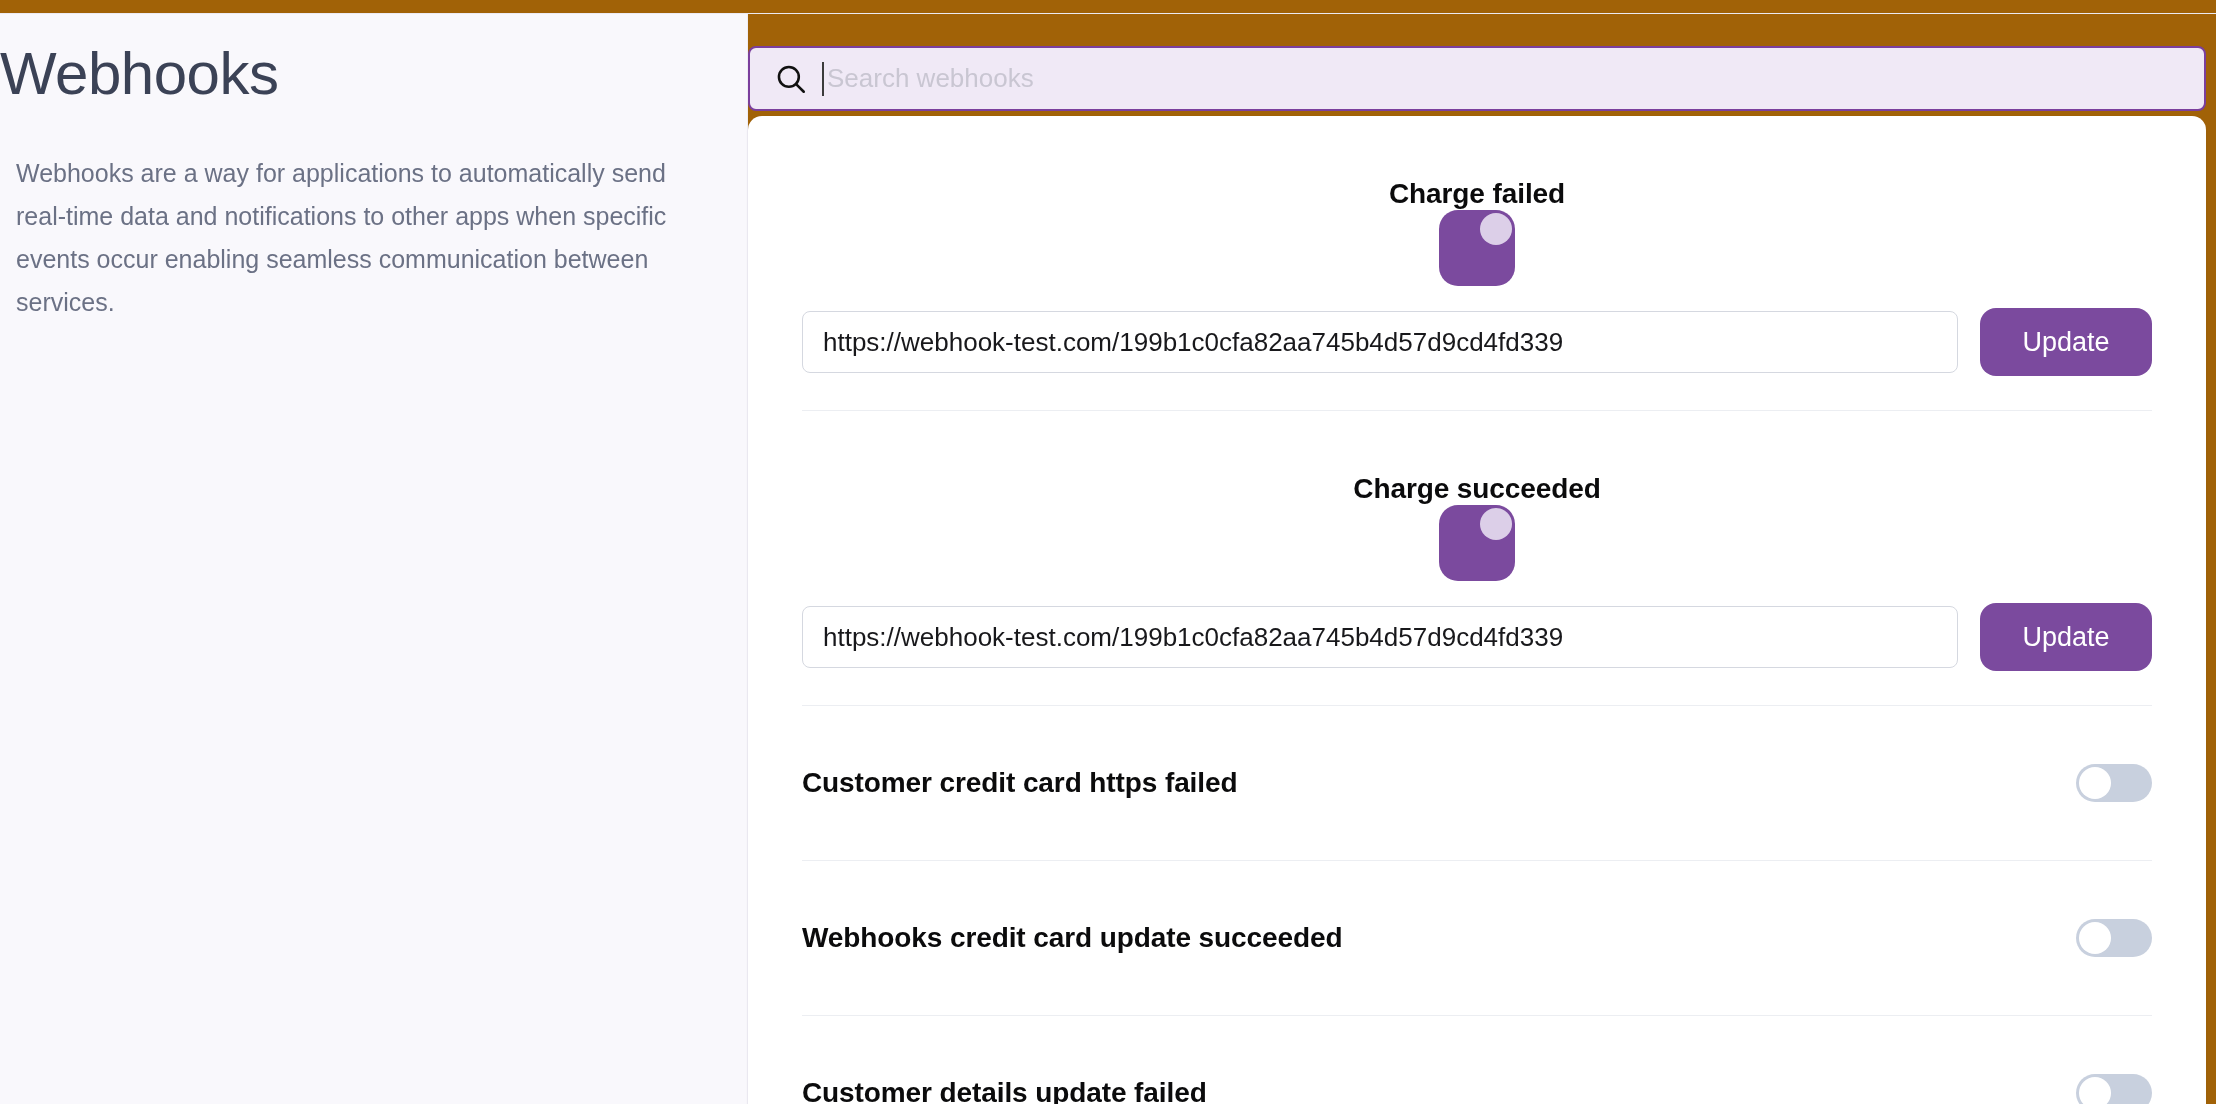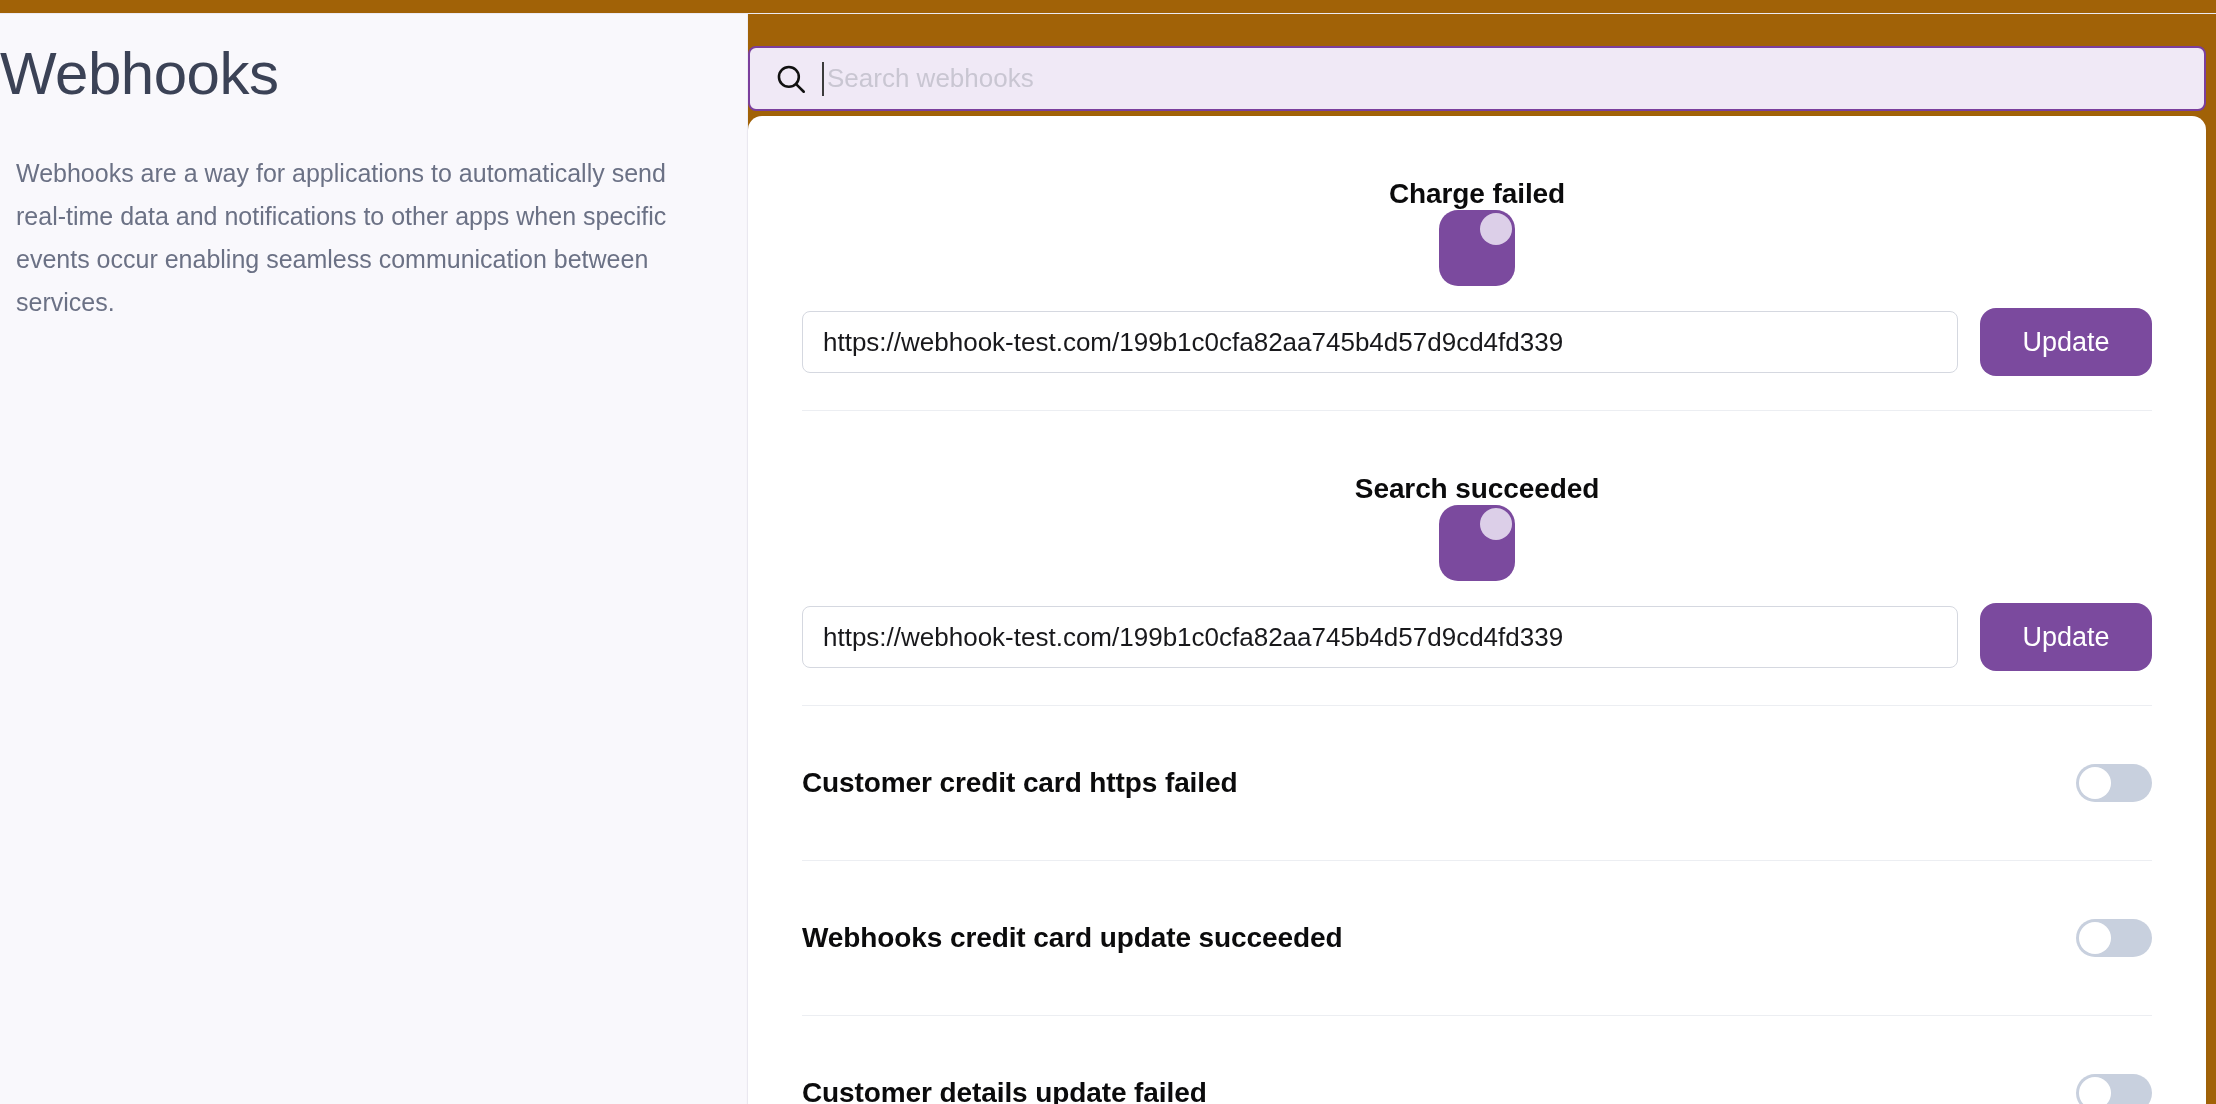--- a/index.html
+++ b/index.html
@@ -244,21 +244,21 @@
         <div class="hook-body">
           <input class="url-input" type="text" value="https://webhook-test.com/199b1c0cfa82aa745b4d57d9cd4fd339" style="">
           <button class="update-btn">Update</button>
         </div>
       </div>
 
       <div class="divider"></div>
 
       <div class="hook-row pad-top-lg pad-bot-lg">
         <div class="hook-head">
-          <span class="hook-title">Search succeeded</span>
+          <span class="hook-title">Charge succeeded</span>
           <div class="toggle on">
             <span class="knob"></span>
           </div>
         </div>
         <div class="hook-body">
           <input class="url-input" type="text" value="https://webhook-test.com/199b1c0cfa82aa745b4d57d9cd4fd339" style="">
           <button class="update-btn">Update</button>
         </div>
       </div>
 

